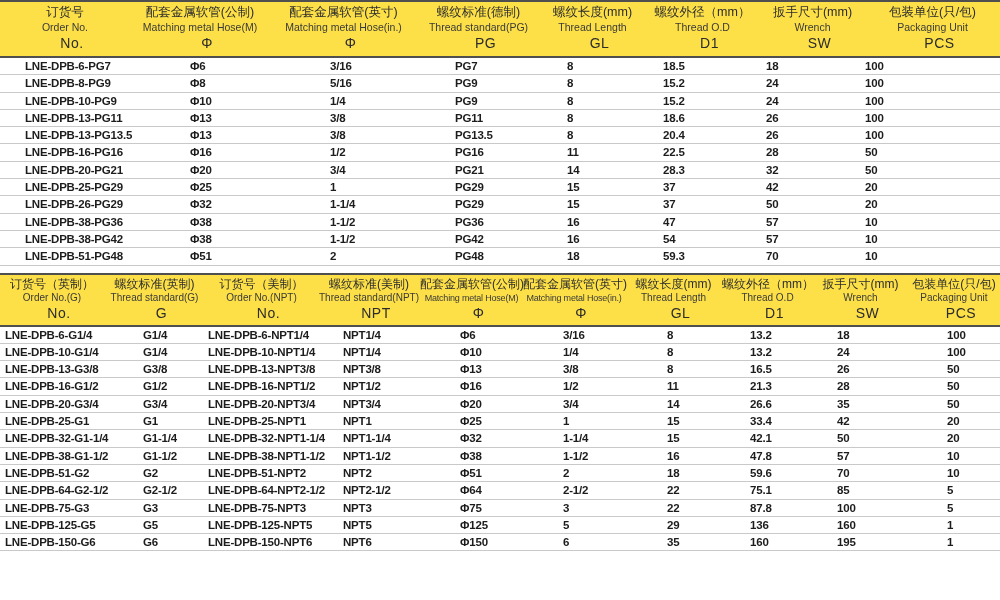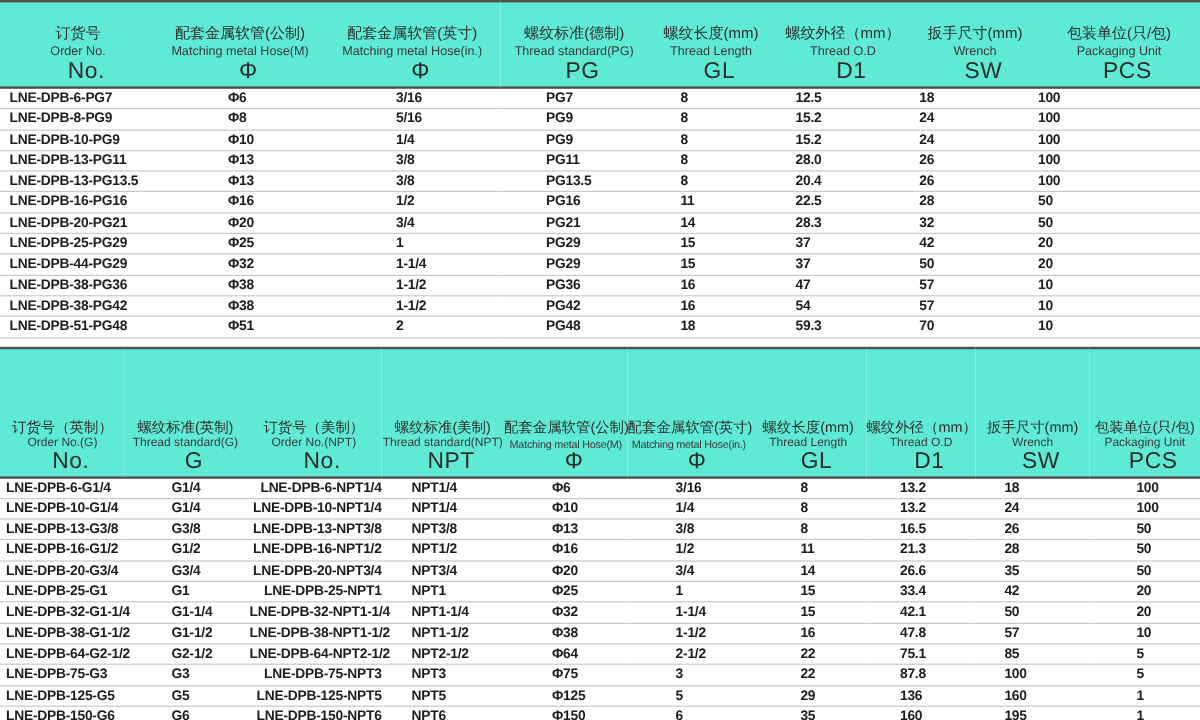--- a/index.html
+++ b/index.html
@@ -1,45 +1,45 @@
 <!DOCTYPE html>
 <html><head>
 <meta charset="utf-8">
 <style>
   html,body{margin:0;padding:0;background:#fff;}
   .page{position:relative;width:1000px;height:600px;background:#ffffff;overflow:hidden;
         font-family:"Liberation Sans",sans-serif;}
   table{border-collapse:collapse;table-layout:fixed;width:1000px;}
   #t1{border-top:2px solid #4f4f4f;}
   #t2{border-top:2px solid #4f4f4f;margin-top:7px;}
-  thead th{background:#5eead4;border-bottom:2px solid #4f4f4f;vertical-align:middle;
-           padding:18px 0 3px 0;font-weight:normal;text-align:center;overflow:visible;white-space:nowrap;}
+  thead th{background:#fde047;border-bottom:2px solid #4f4f4f;vertical-align:middle;
+           padding:2px 0 3px 0;font-weight:normal;text-align:center;overflow:visible;white-space:nowrap;}
   .h-zh{font-size:12.5px;line-height:17px;color:#2d2d2d;font-weight:500;}
   .h-en{font-size:10.5px;line-height:13px;color:#3a3a3a;}
-  .h-sym{font-size:19px;line-height:19px;color:#2c2c2c;letter-spacing:0.5px;margin-left:14px;}
-  #t2 .h-zh{font-size:12px;line-height:15px;margin-top:40px;}
+  .h-sym{font-size:14px;line-height:19px;color:#2c2c2c;letter-spacing:0.5px;margin-left:14px;}
+  #t2 .h-zh{font-size:12px;line-height:15px;}
   #t2 .h-en{font-size:10px;line-height:12px;}
   #t2 .h-sym{line-height:18px;}
   #t2 th:nth-child(5) .h-en,#t2 th:nth-child(6) .h-en{font-size:9px;letter-spacing:-0.2px;}
   tbody td{height:16.3px;line-height:16.3px;border-bottom:1px solid #c9c9c9;
            font-size:11.5px;font-weight:600;letter-spacing:-0.2px;color:#1c1c1c;
            white-space:nowrap;overflow:visible;text-align:left;padding:0;}
   
-  #t1 td:nth-child(1){padding-left:8px;}
+  #t1 td:nth-child(1){padding-left:25px;}
   #t1 td:nth-child(2){padding-left:60px;}
   #t1 td:nth-child(3){padding-left:60px;}
   #t1 td:nth-child(4){padding-left:38px;}
   #t1 td:nth-child(5){padding-left:27px;}
   #t1 td:nth-child(6){padding-left:18px;}
   #t1 td:nth-child(7){padding-left:6px;}
   #t1 td:nth-child(8){padding-left:0px;}
   
   #t2 td:nth-child(1){padding-left:5px;margin-top:32px;}
   #t2 td:nth-child(2){padding-left:39px;}
-  #t2 td:nth-child(3){padding-left:3px;text-align:right;}
+  #t2 td:nth-child(3){padding-left:3px;}
   #t2 td:nth-child(4){padding-left:25px;margin-top:16px;}
   #t2 td:nth-child(5){padding-left:40px;}
   #t2 td:nth-child(6){padding-left:40px;}
   #t2 td:nth-child(7){padding-left:42px;}
   #t2 td:nth-child(8){padding-left:28px;}
   #t2 td:nth-child(9){padding-left:24px;}
   #t2 td:nth-child(10){padding-left:39px;}
 </style>
 </head>
 <body>
@@ -101,21 +101,21 @@
           </th>
         </tr>
       </thead>
     <tbody>
         <tr>
           <td>LNE-DPB-6-PG7</td>
           <td>Φ6</td>
           <td>3/16</td>
           <td>PG7</td>
           <td>8</td>
-          <td>12.5</td>
+          <td>18.5</td>
           <td>18</td>
           <td>100</td>
         </tr>
         <tr>
           <td>LNE-DPB-8-PG9</td>
           <td>Φ8</td>
           <td>5/16</td>
           <td>PG9</td>
           <td>8</td>
           <td>15.2</td>
@@ -131,21 +131,21 @@
           <td>15.2</td>
           <td>24</td>
           <td>100</td>
         </tr>
         <tr>
           <td>LNE-DPB-13-PG11</td>
           <td>Φ13</td>
           <td>3/8</td>
           <td>PG11</td>
           <td>8</td>
-          <td>28.0</td>
+          <td>18.6</td>
           <td>26</td>
           <td>100</td>
         </tr>
         <tr>
           <td>LNE-DPB-13-PG13.5</td>
           <td>Φ13</td>
           <td>3/8</td>
           <td>PG13.5</td>
           <td>8</td>
           <td>20.4</td>
@@ -176,21 +176,21 @@
           <td>LNE-DPB-25-PG29</td>
           <td>Φ25</td>
           <td>1</td>
           <td>PG29</td>
           <td>15</td>
           <td>37</td>
           <td>42</td>
           <td>20</td>
         </tr>
         <tr>
-          <td>LNE-DPB-44-PG29</td>
+          <td>LNE-DPB-26-PG29</td>
           <td>Φ32</td>
           <td>1-1/4</td>
           <td>PG29</td>
           <td>15</td>
           <td>37</td>
           <td>50</td>
           <td>20</td>
         </tr>
         <tr>
           <td>LNE-DPB-38-PG36</td>
@@ -383,20 +383,32 @@
           <td>LNE-DPB-38-NPT1-1/2</td>
           <td>NPT1-1/2</td>
           <td>Φ38</td>
           <td>1-1/2</td>
           <td>16</td>
           <td>47.8</td>
           <td>57</td>
           <td>10</td>
         </tr>
         <tr>
+          <td>LNE-DPB-51-G2</td>
+          <td>G2</td>
+          <td>LNE-DPB-51-NPT2</td>
+          <td>NPT2</td>
+          <td>Φ51</td>
+          <td>2</td>
+          <td>18</td>
+          <td>59.6</td>
+          <td>70</td>
+          <td>10</td>
+        </tr>
+        <tr>
           <td>LNE-DPB-64-G2-1/2</td>
           <td>G2-1/2</td>
           <td>LNE-DPB-64-NPT2-1/2</td>
           <td>NPT2-1/2</td>
           <td>Φ64</td>
           <td>2-1/2</td>
           <td>22</td>
           <td>75.1</td>
           <td>85</td>
           <td>5</td>

